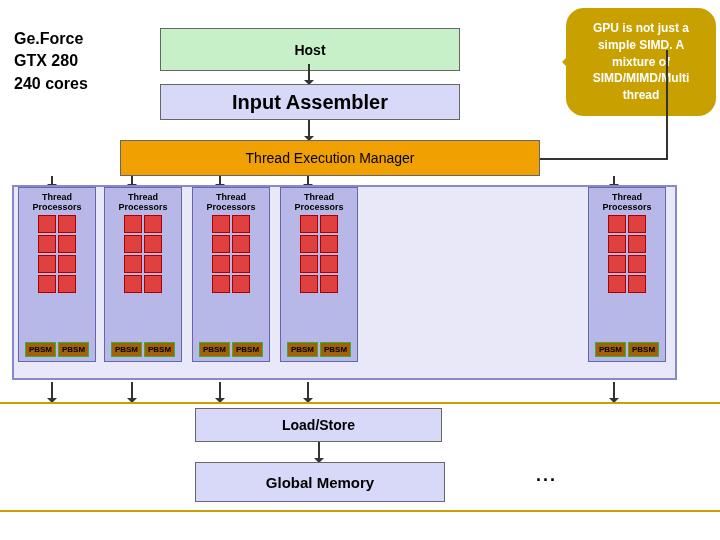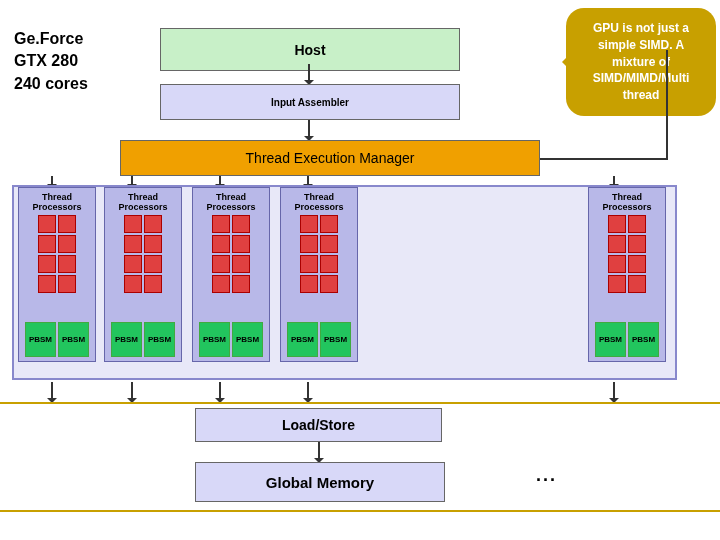--- a/index.html
+++ b/index.html
@@ -94,21 +94,21 @@
       position: absolute;
       top: 84px;
       left: 160px;
       width: 300px;
       height: 36px;
       background: #d8d8f8;
       border: 1px solid #666;
       display: flex;
       align-items: center;
       justify-content: center;
-      font-size: 10px;
+      font-size: 20px;
       font-weight: bold;
     }
 
     
     .arrow-ia-tem {
       position: absolute;
       top: 120px;
       left: 308px;
       width: 2px;
       height: 20px;
@@ -205,25 +205,25 @@
       border: 1px solid #aa0000;
     }
 
     .pbsm-row {
       display: flex;
       gap: 2px;
       margin-top: auto;
     }
 
     .pbsm-box {
-      background: #22c55e;
+      background: #a16207;
       border: 1px solid #40aa40;
       font-size: 8px;
       font-weight: bold;
-      padding: 12px 3px;
+      padding: 2px 3px;
       text-align: center;
     }
 
     
     .tp1 { left: 4px; width: 78px; }
     .tp2 { left: 90px; width: 78px; }
     .tp3 { left: 178px; width: 78px; }
     .tp4 { left: 266px; width: 78px; }
     .tp5 { left: 574px; width: 78px; }
 

